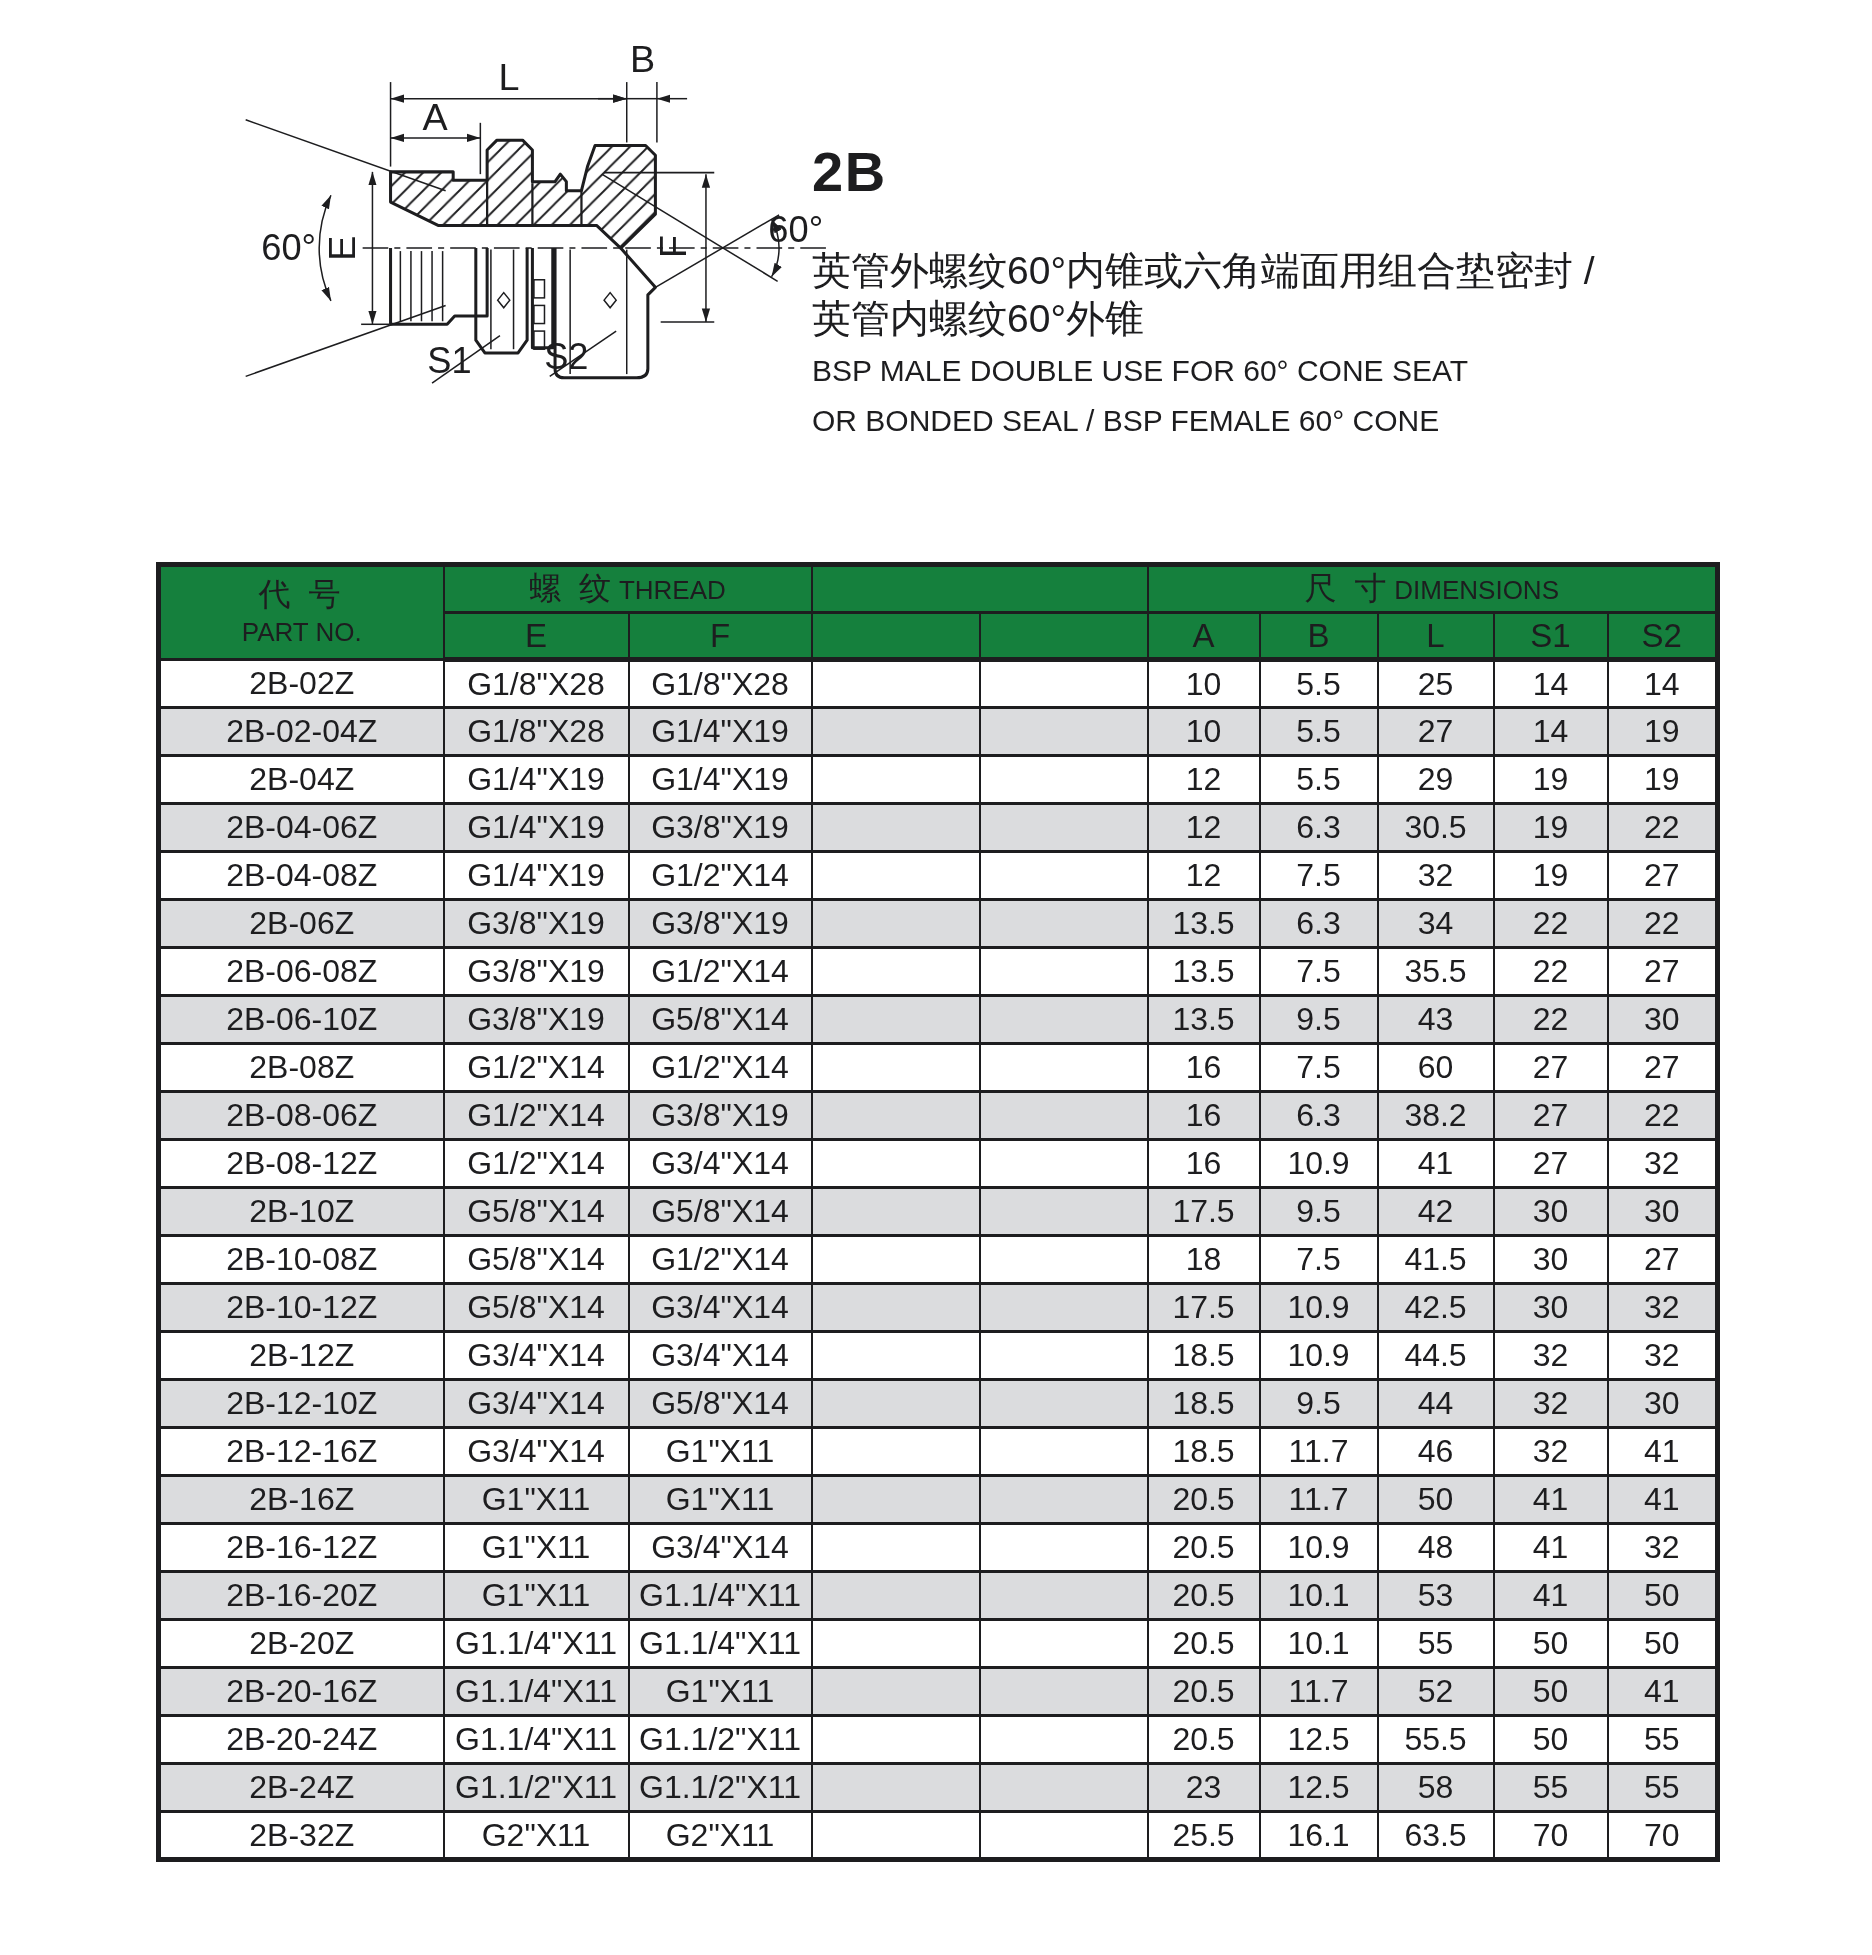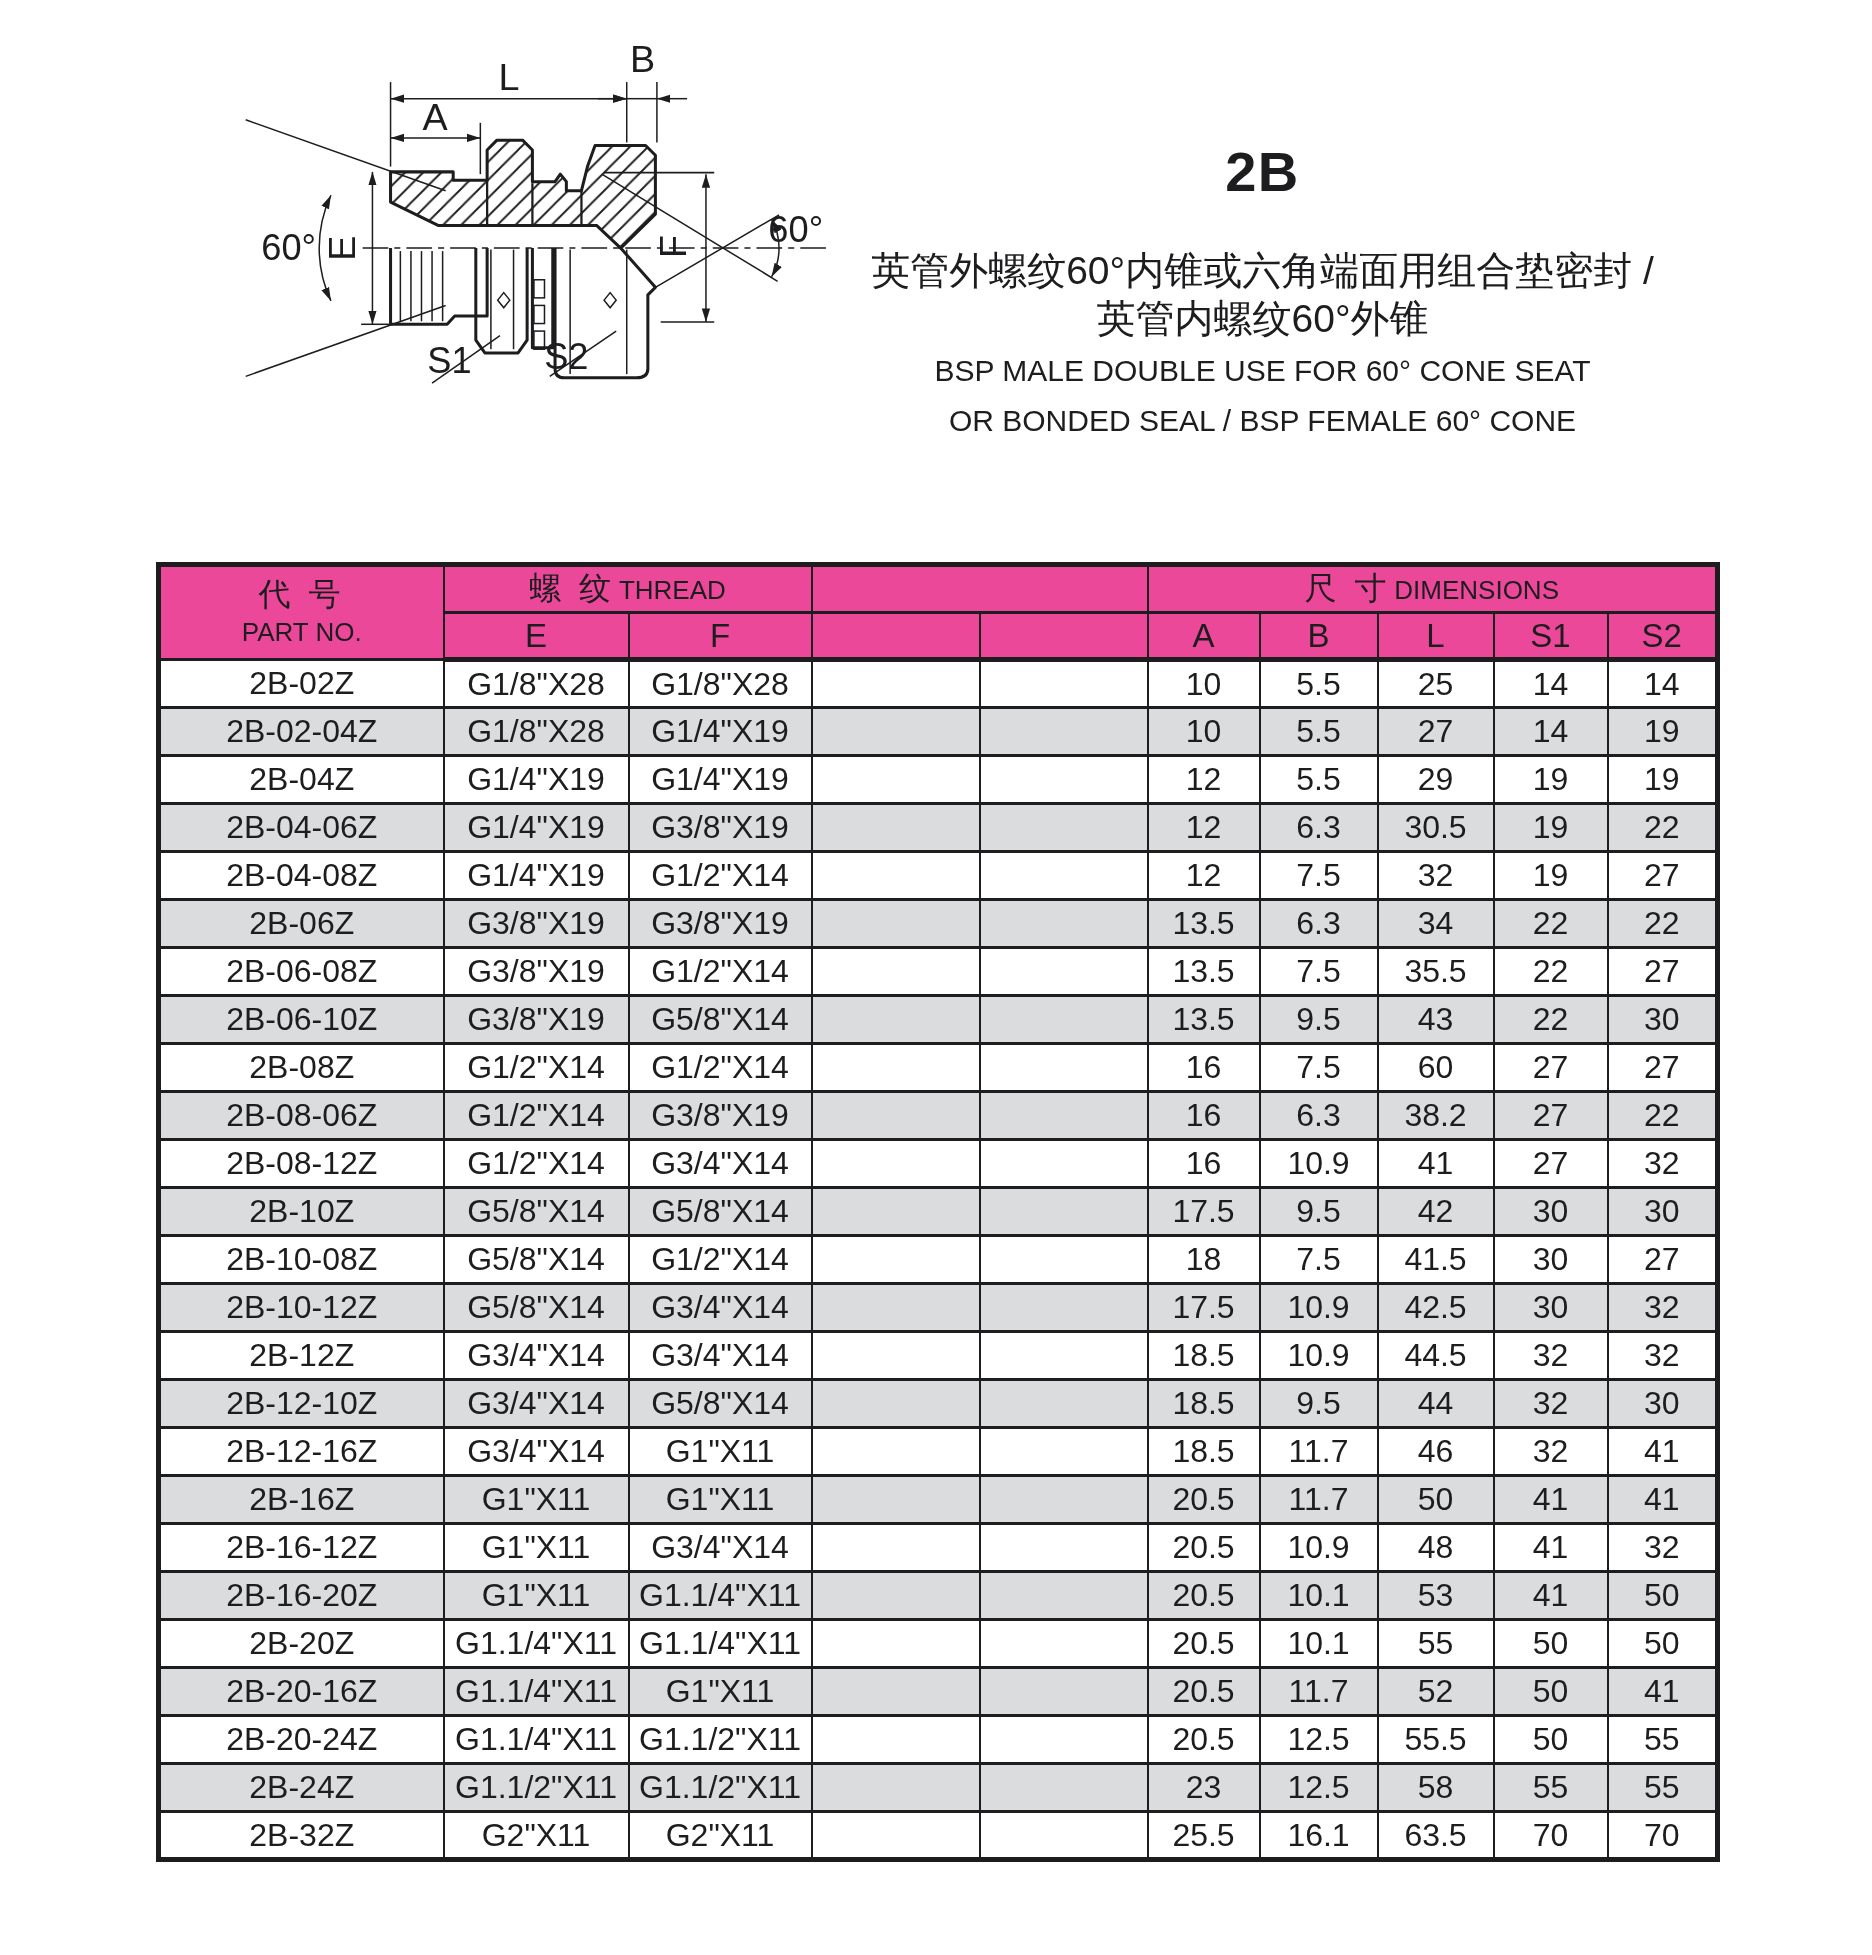--- a/index.html
+++ b/index.html
@@ -3,37 +3,37 @@
 <meta charset="utf-8">
 <style>
   html,body{margin:0;padding:0;background:#ffffff;}
   body{
     position:relative;width:1872px;height:1955px;overflow:hidden;
     font-family:"Liberation Sans","DejaVu Sans",sans-serif;
     color:#1d1d1f;
     -webkit-font-smoothing:antialiased;
   }
   
-  .title-block{position:absolute;left:846px;top:140px;width:833px;text-align:center;}
+  .title-block{position:absolute;left:812px;top:140px;width:833px;text-align:left;}
   .title-code{font-size:56px;font-weight:bold;line-height:63px;letter-spacing:1.5px;margin-bottom:44px;}
   .title-zh{font-size:39px;line-height:48px;font-weight:400;}
   .title-en{font-size:30px;line-height:46px;font-weight:400;margin-top:4.5px;}
   
   .drawing{position:absolute;left:174px;top:22.6px;width:664px;height:423px;}
   .drawing svg{display:block;}
   .drawing text{font-family:"Liberation Sans","DejaVu Sans",sans-serif;fill:#1d1d1f;}
   
   .spec-table-wrap{position:absolute;left:156px;top:562px;}
   table.spec{border-collapse:collapse;table-layout:fixed;width:1558px;border:5.3px solid #1d1d1f;}
   table.spec th,table.spec td{
     border-left:2.3px solid #1d1d1f;border-right:2.3px solid #1d1d1f;
     border-top:3px solid #1d1d1f;border-bottom:3px solid #1d1d1f;
     text-align:center;vertical-align:middle;padding:0;overflow:hidden;white-space:nowrap;
   }
-  table.spec thead th{background:#ec4899;font-weight:400;}
+  table.spec thead th{background:#15803d;font-weight:400;}
   table.spec thead tr{height:47px;}
   table.spec thead tr.sub-row th{border-bottom-width:5.3px;font-size:33px;}
   th.partno-cell{border-bottom-width:5.3px;font-size:30px;line-height:38px;}
   .hdr-zh{font-size:32px;letter-spacing:4.5px;}
   .hdr-en{font-size:26px;letter-spacing:0;}
   table.spec tbody tr{height:48px;}
   table.spec tbody td{font-size:32px;background:#ffffff;}
   table.spec tbody tr:nth-child(even) td{background:#dbdcde;}
 </style>
 </head>

